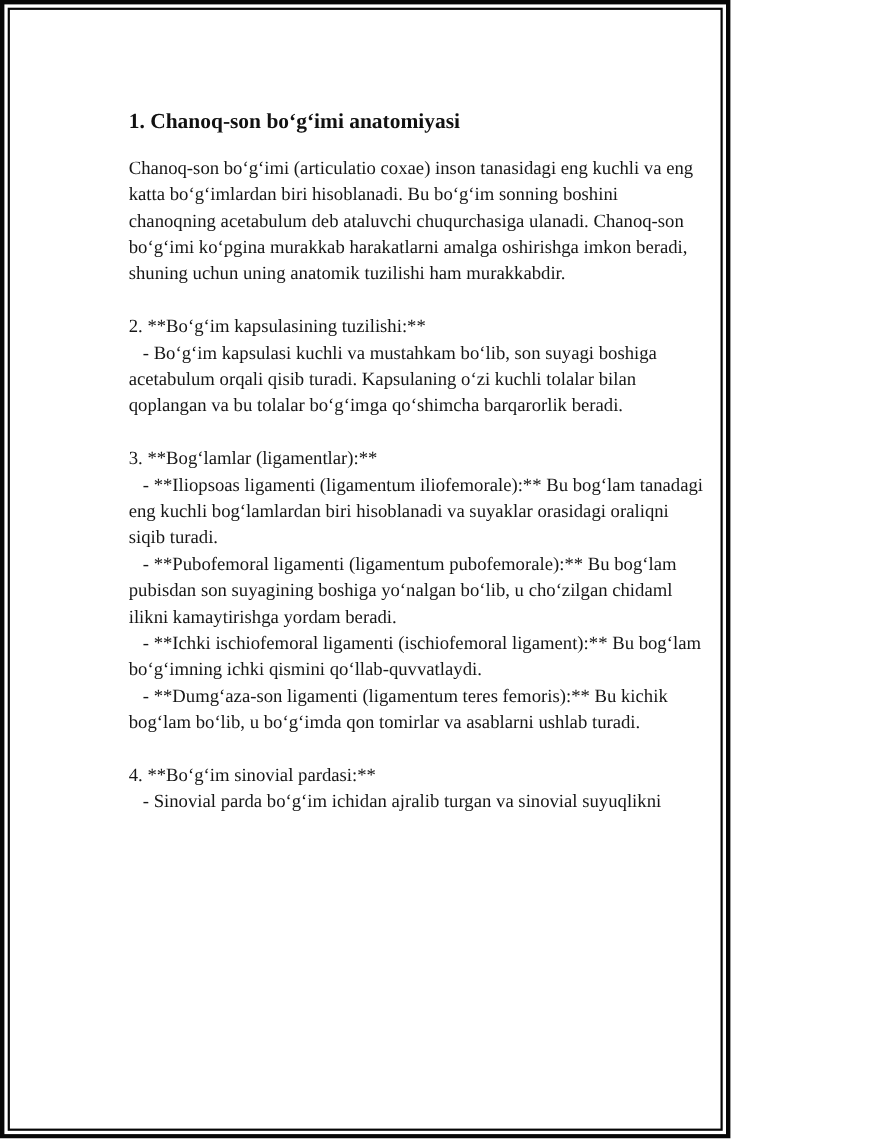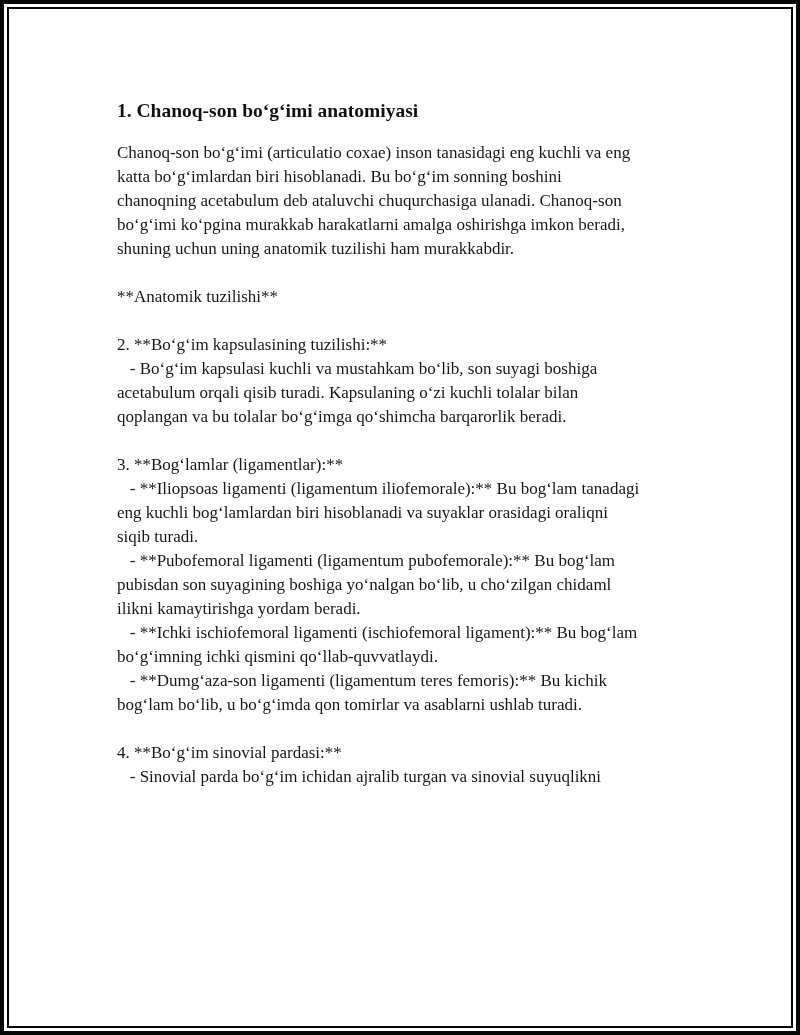--- a/index.html
+++ b/index.html
@@ -1,21 +1,21 @@
 <!DOCTYPE html>
 <html><head>
 <meta charset="utf-8">
 <style>
   html, body {
     margin: 0;
     padding: 0;
     background: #ffffff;
   }
   .page-frame-outer {
-    width: 800px;
+    width: 664px;
     height: 1035px;
     box-sizing: border-box;
     border: 4px solid #060606;
     padding: 3px;
     background: #ffffff;
   }
   .page-frame-inner {
     width: 100%;
     height: 100%;
     box-sizing: border-box;
@@ -55,21 +55,20 @@
 
 <div class="page-frame-outer">
   <div class="page-frame-inner">
     <div class="doc-content">
       <h1 class="doc-title">1. Chanoq-son boʻgʻimi anatomiyasi</h1>
       <p class="doc-block">Chanoq-son boʻgʻimi (articulatio coxae) inson tanasidagi eng kuchli va eng
 katta boʻgʻimlardan biri hisoblanadi. Bu boʻgʻim sonning boshini
 chanoqning acetabulum deb ataluvchi chuqurchasiga ulanadi. Chanoq-son
 boʻgʻimi koʻpgina murakkab harakatlarni amalga oshirishga imkon beradi,
 shuning uchun uning anatomik tuzilishi ham murakkabdir.</p>
-      <p class="doc-block">**Anatomik tuzilishi**</p>
       <p class="doc-block">2. **Boʻgʻim kapsulasining tuzilishi:**
    - Boʻgʻim kapsulasi kuchli va mustahkam boʻlib, son suyagi boshiga
 acetabulum orqali qisib turadi. Kapsulaning oʻzi kuchli tolalar bilan
 qoplangan va bu tolalar boʻgʻimga qoʻshimcha barqarorlik beradi.</p>
       <p class="doc-block">3. **Bogʻlamlar (ligamentlar):**
    - **Iliopsoas ligamenti (ligamentum iliofemorale):** Bu bogʻlam tanadagi
 eng kuchli bogʻlamlardan biri hisoblanadi va suyaklar orasidagi oraliqni
 siqib turadi.
    - **Pubofemoral ligamenti (ligamentum pubofemorale):** Bu bogʻlam
 pubisdan son suyagining boshiga yoʻnalgan boʻlib, u choʻzilgan chidaml

